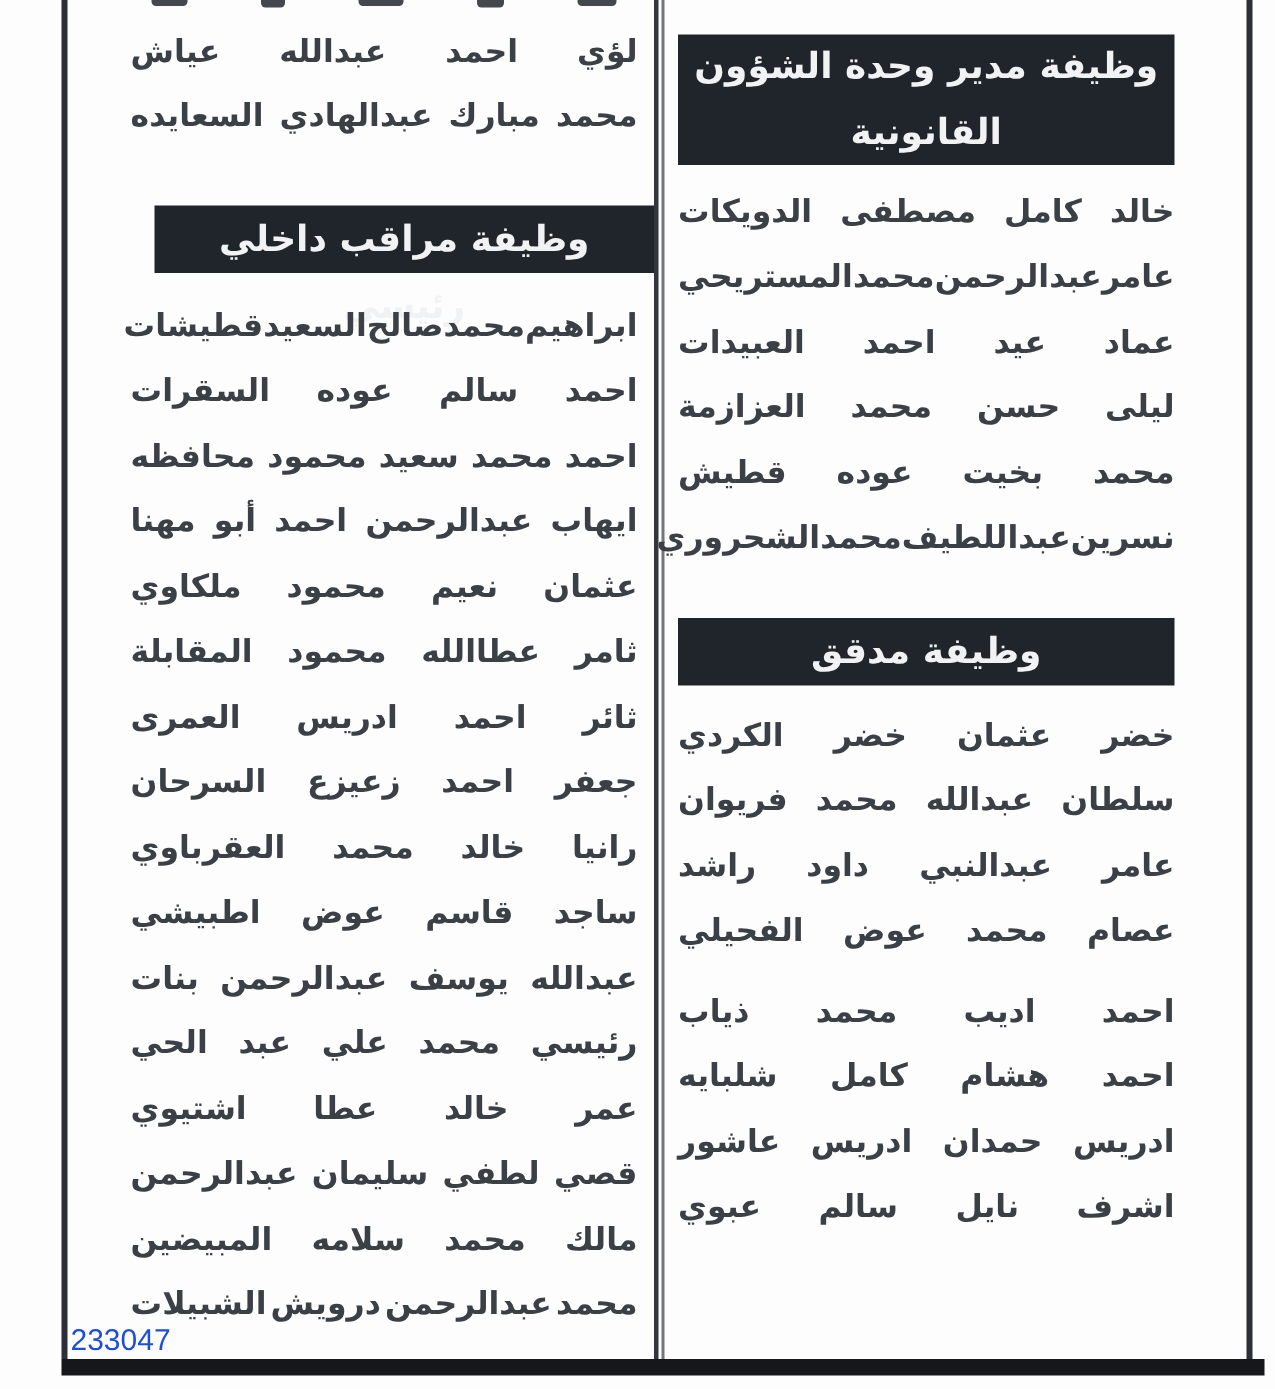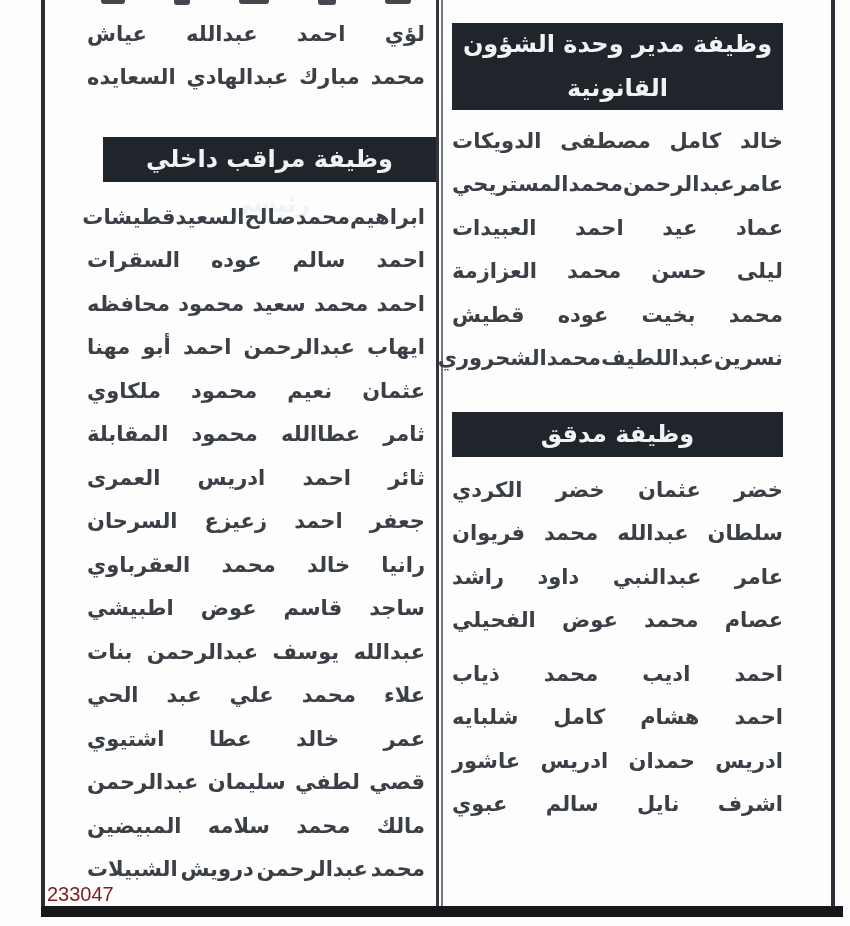--- a/index.html
+++ b/index.html
@@ -60,21 +60,21 @@
   .clipped-row i:nth-child(1){ width:26px; }
   .clipped-row i:nth-child(2){ width:18px; height:5px; }
   .clipped-row i:nth-child(3){ width:30px; }
   .clipped-row i:nth-child(4){ width:16px; height:5px; }
   .clipped-row i:nth-child(5){ width:24px; }
 
   
   .note-number {
     position:absolute; left:47px; top:883px;
     font-family:"Liberation Sans", sans-serif;
-    font-size:20px; color:#7f1d1d;
+    font-size:20px; color:#1d4ed8;
   }
 </style>
 </head>
 <body>
 
 <div class="page">
 
   <div class="vline left-rule"></div>
   <div class="vline divider-a"></div>
   <div class="vline divider-b"></div>
@@ -168,21 +168,21 @@
           <span class="name-word">عوض</span>
           <span class="name-word">اطبيشي</span>
         </div>
         <div class="name-row">
           <span class="name-word">عبدالله</span>
           <span class="name-word">يوسف</span>
           <span class="name-word">عبدالرحمن</span>
           <span class="name-word">بنات</span>
         </div>
         <div class="name-row">
-          <span class="name-word">علاء</span>
+          <span class="name-word">رئيسي</span>
           <span class="name-word">محمد</span>
           <span class="name-word">علي</span>
           <span class="name-word">عبد</span>
           <span class="name-word">الحي</span>
         </div>
         <div class="name-row">
           <span class="name-word">عمر</span>
           <span class="name-word">خالد</span>
           <span class="name-word">عطا</span>
           <span class="name-word">اشتيوي</span>

